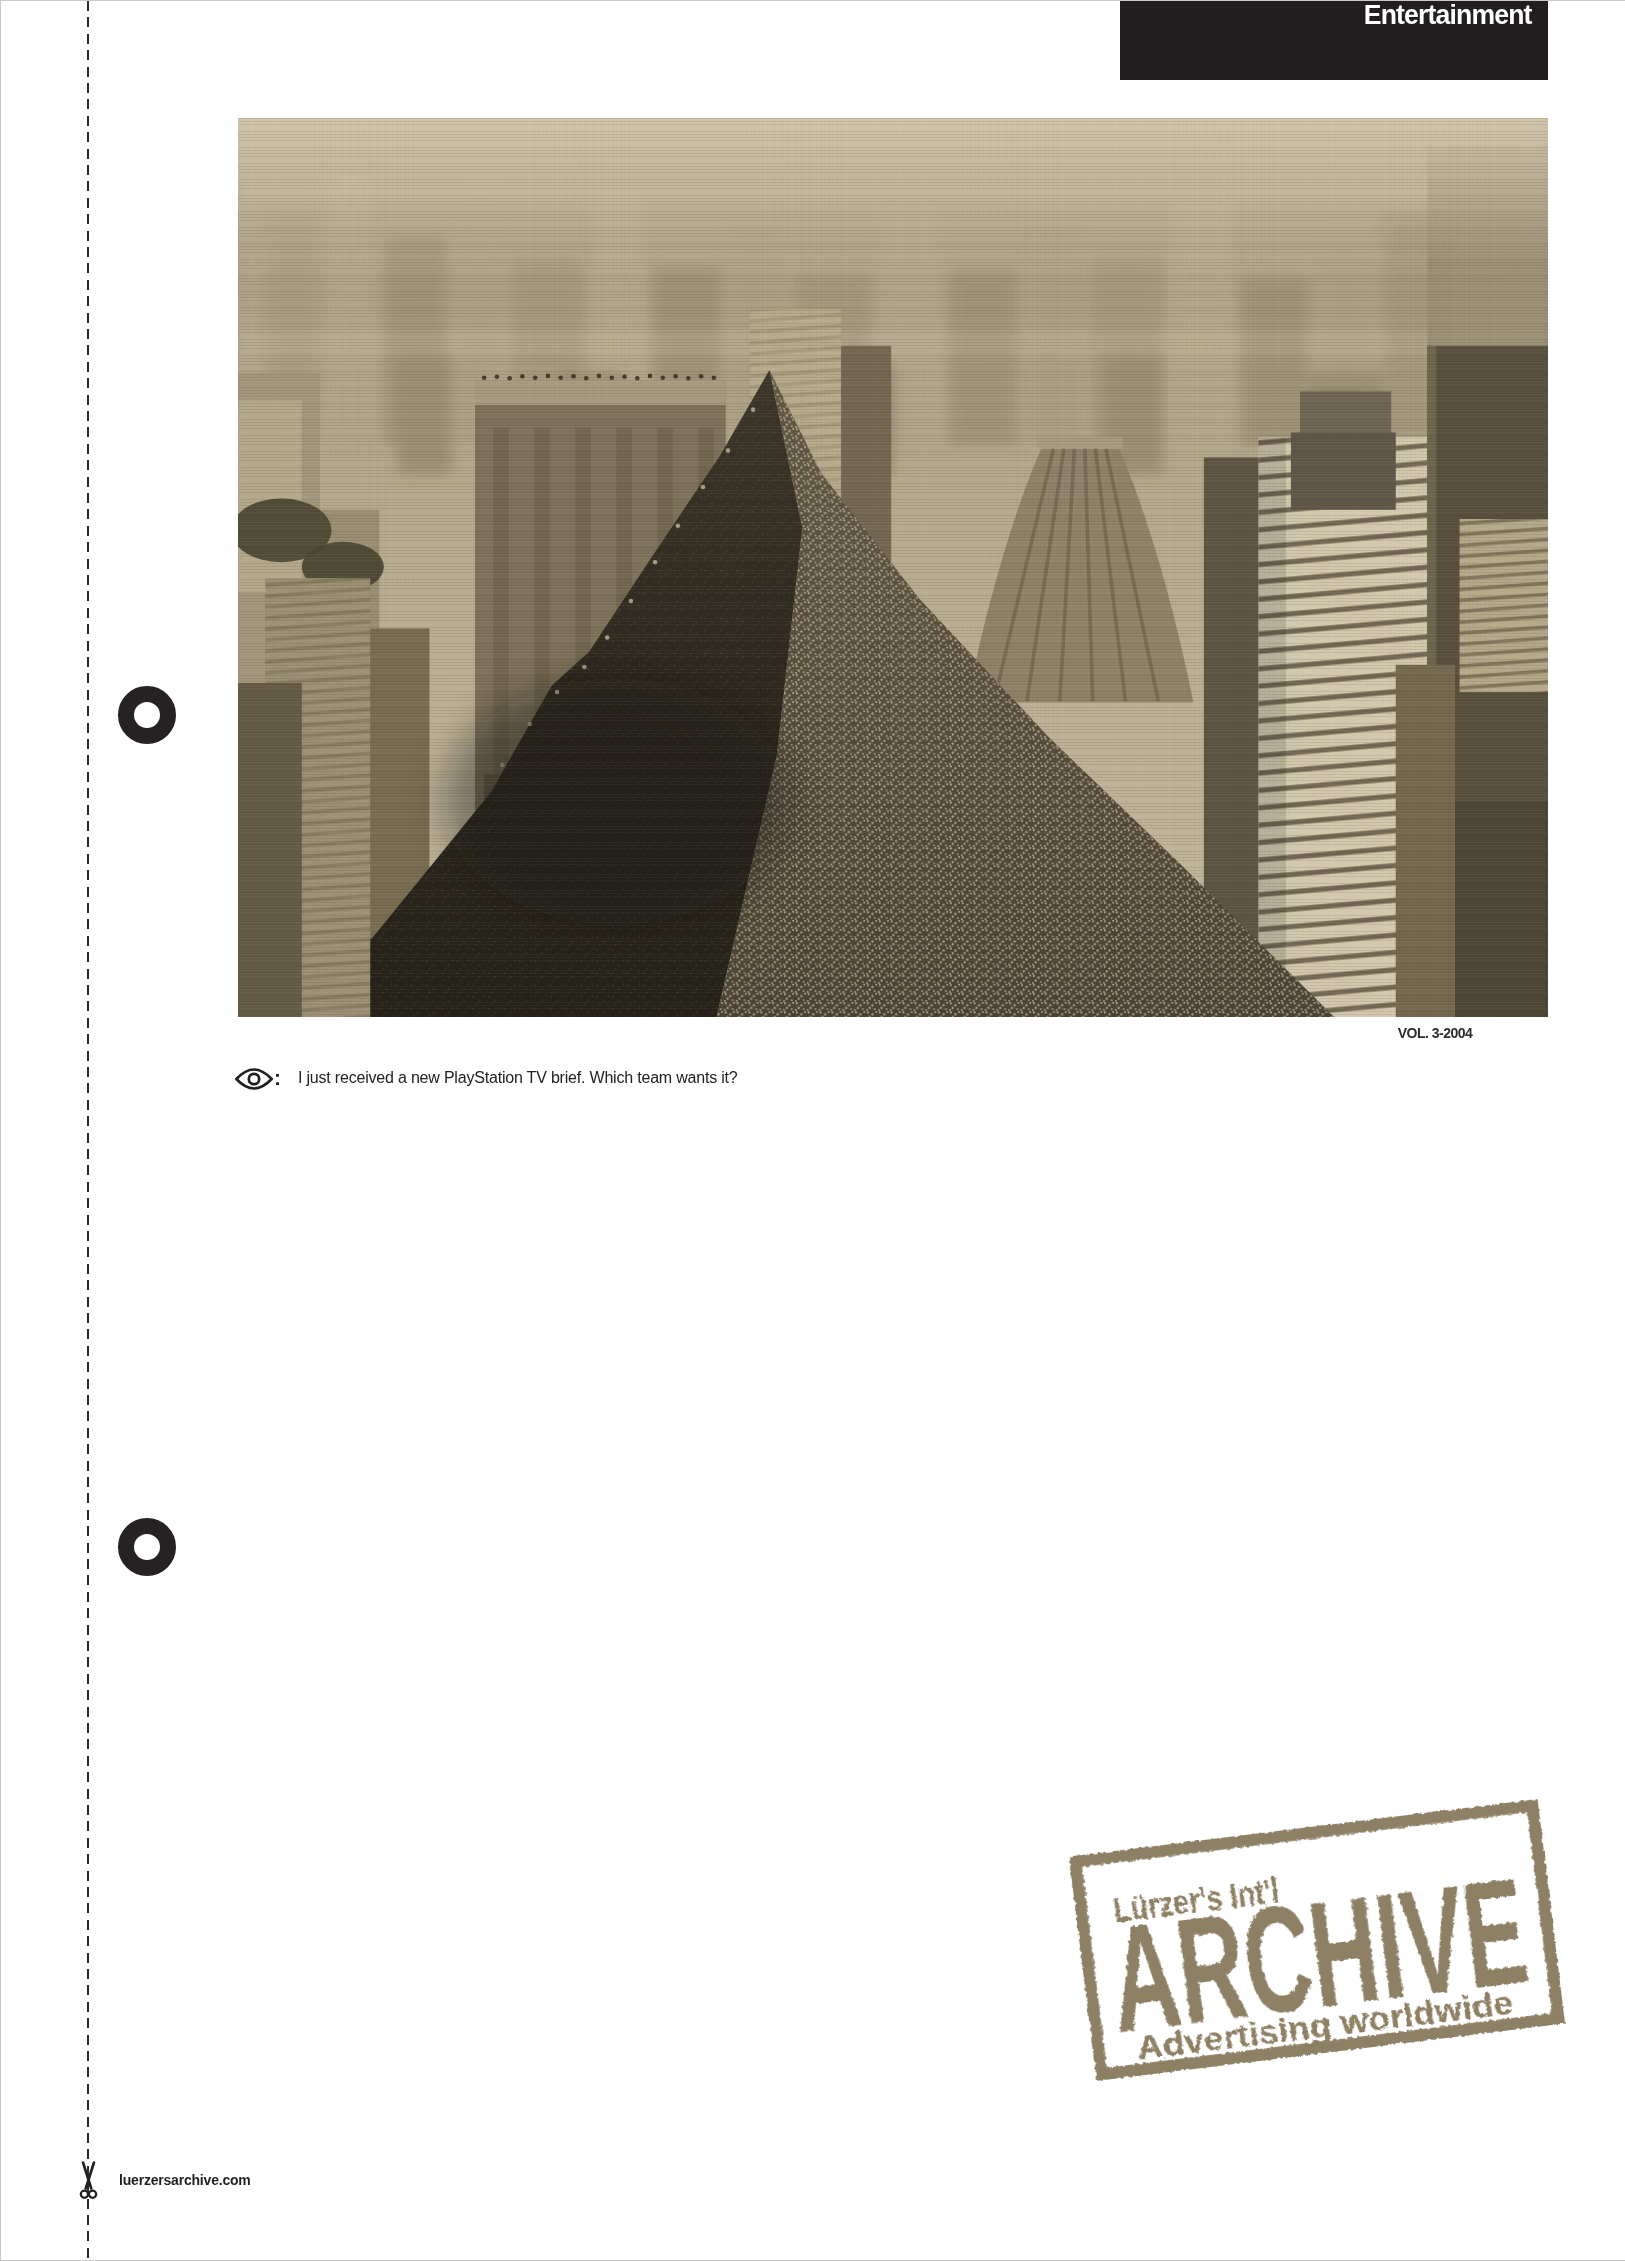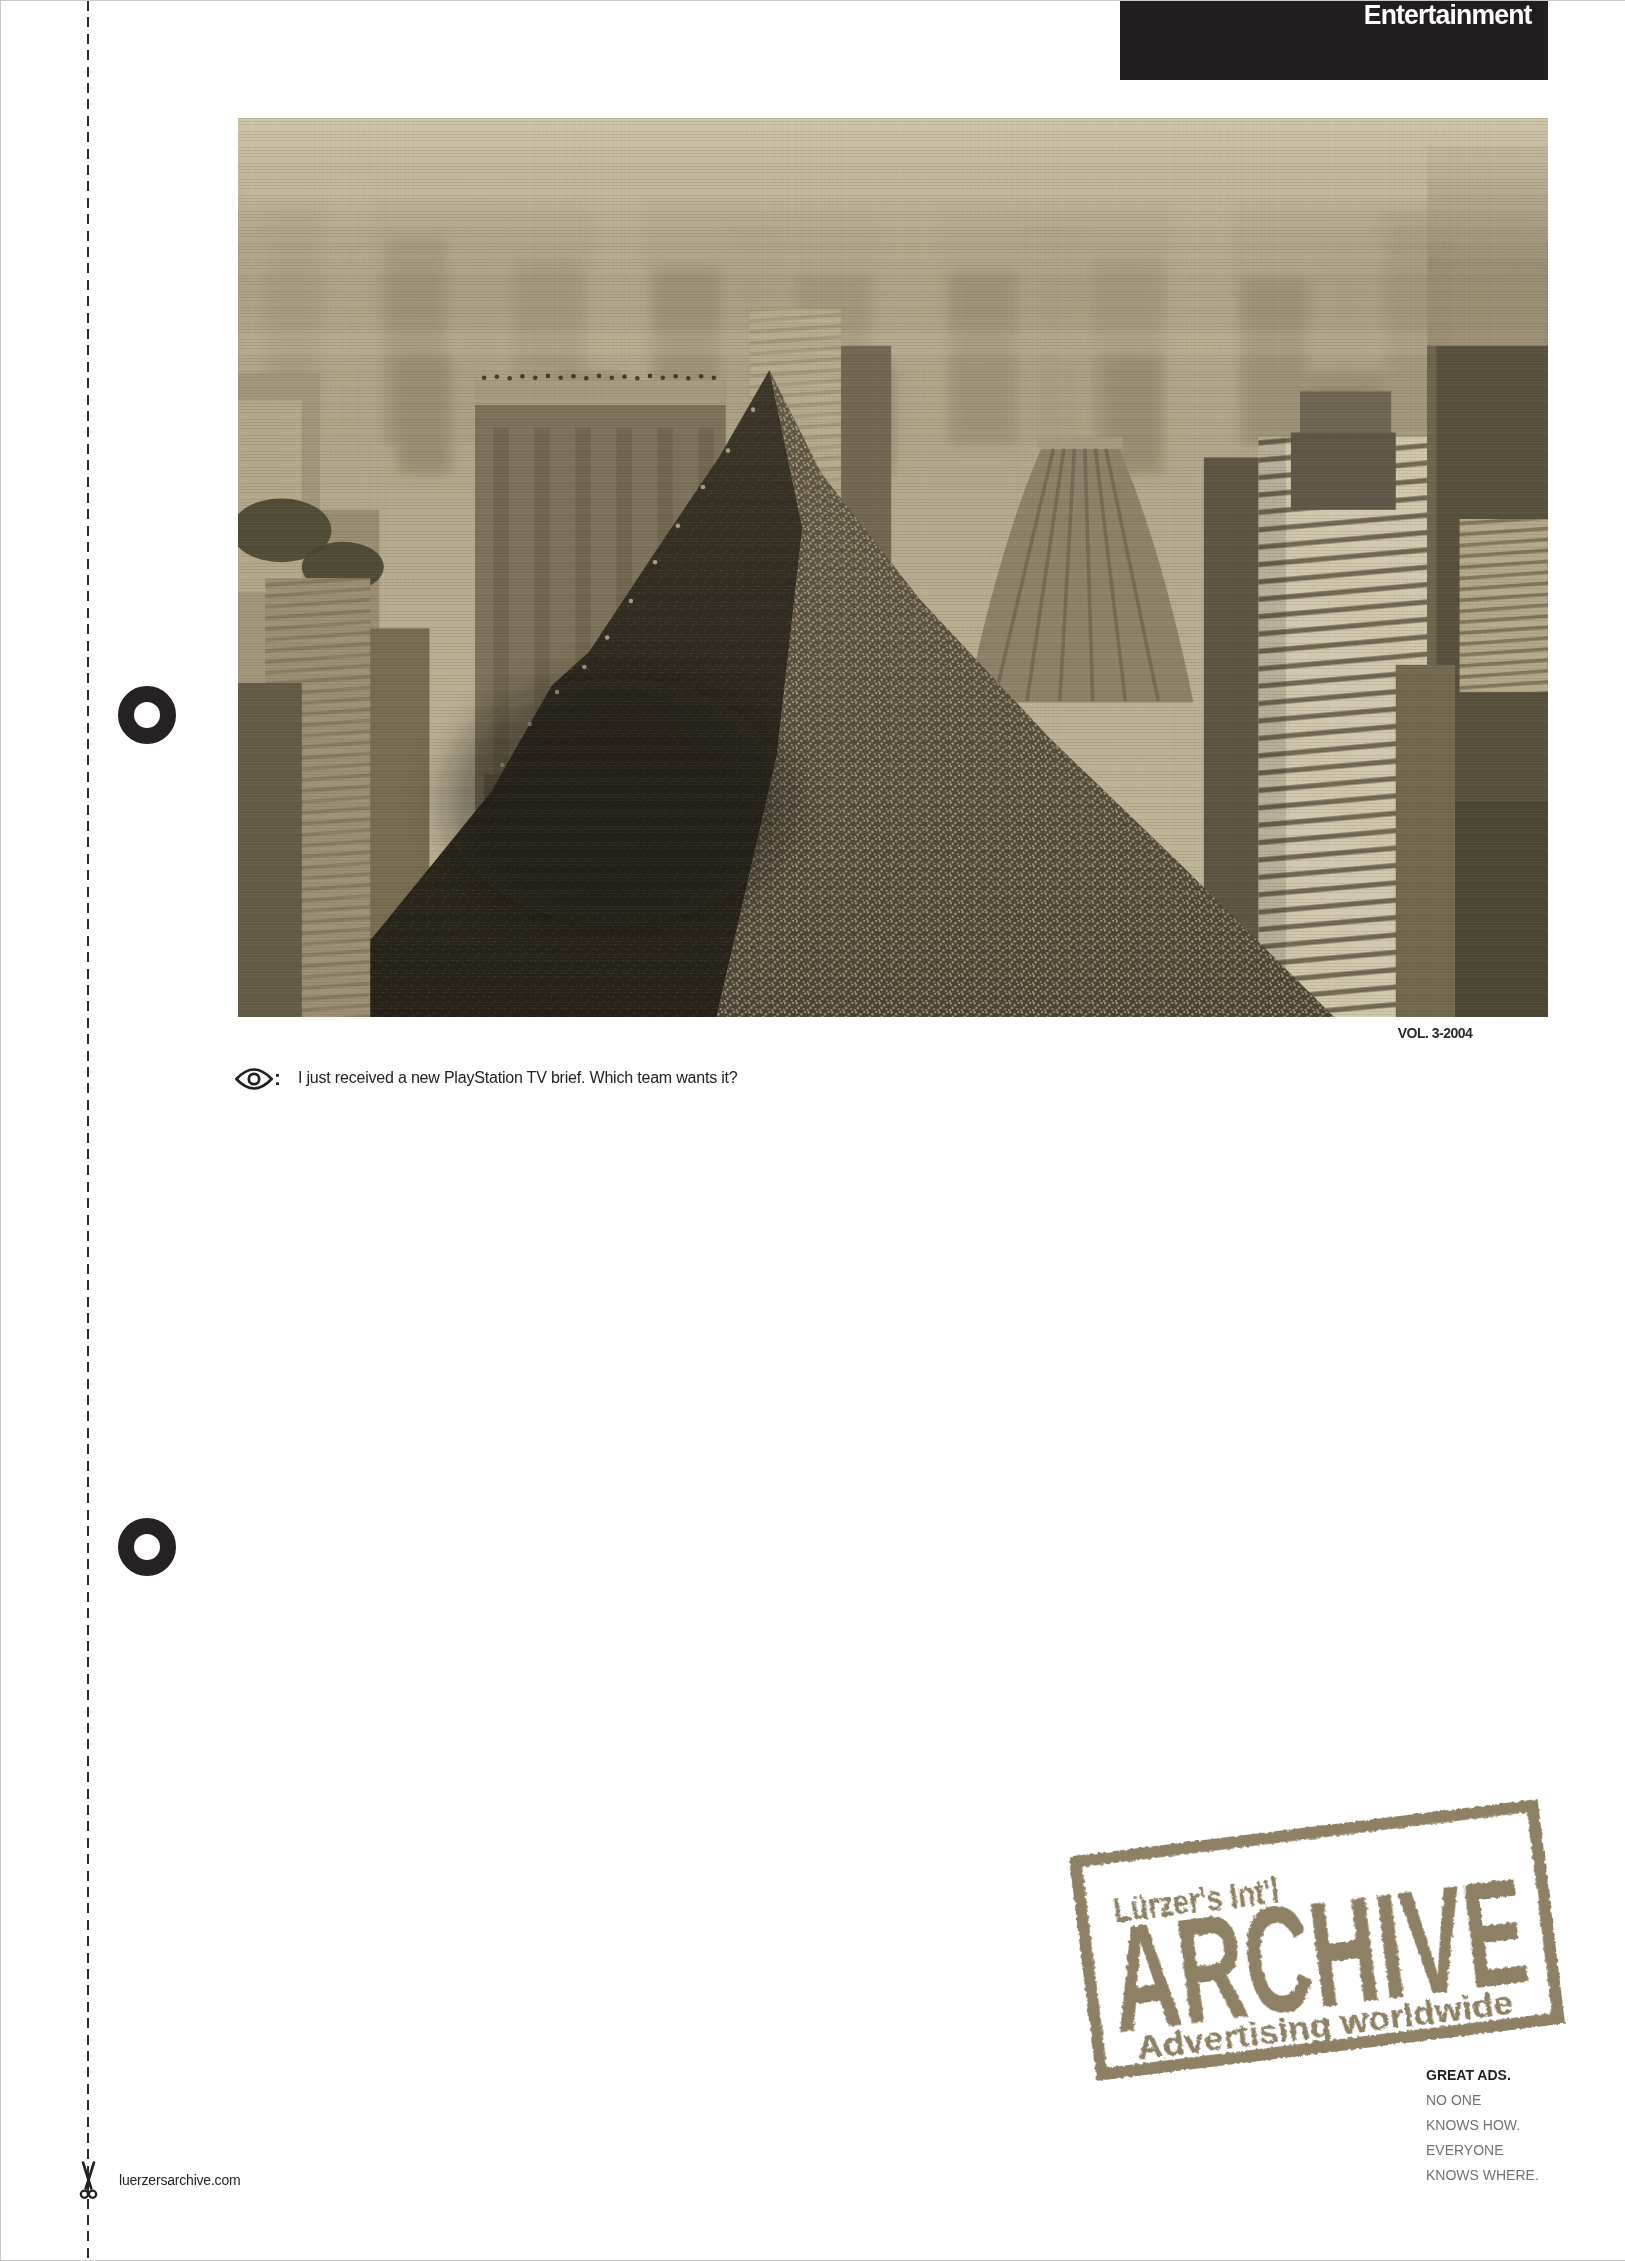--- a/index.html
+++ b/index.html
@@ -13,21 +13,21 @@
     font-family:"Liberation Sans", sans-serif;
   }
   
   .cut-line{
     position:absolute;left:86px;top:0;width:2.3px;height:2261px;
     background:repeating-linear-gradient(to bottom,#2e2b2c 0 10px,transparent 10px 16.4px);
   }
   .scissors{position:absolute;left:78px;top:2160px;width:19px;height:43px;}
   .site-url{
     position:absolute;left:118px;top:2171px;
-    font-size:14px;font-weight:normal;color:#231f20;letter-spacing:-0.2px;
+    font-size:14px;font-weight:bold;color:#231f20;letter-spacing:-0.2px;
   }
   
   .hole{
     position:absolute;left:117px;width:26.4px;height:26.4px;
     border:16px solid #262223;border-radius:50%;background:#ffffff;
   }
   .hole-1{top:685px;}
   .hole-2{top:1517px;}
   
   .section-bar{
@@ -311,22 +311,15 @@
       </defs>
       <g filter="url(#rough)">
         <rect x="15" y="15" width="1010" height="470" fill="none" stroke="#8a7c5e" stroke-width="26"></rect>
         <text x="85" y="158" font-size="76" textLength="365" lengthAdjust="spacingAndGlyphs">Lürzer's Int'l</text>
         <text x="62" y="398" font-size="330" textLength="915" lengthAdjust="spacingAndGlyphs">ARCHIVE</text>
         <text x="100" y="462" font-size="74" textLength="830" lengthAdjust="spacingAndGlyphs">Advertising worldwide</text>
       </g>
     </svg>
   </div>
 
-  <div class="tagline">
-    <div class="head">GREAT ADS.</div>
-    <div>NO ONE</div>
-    <div>KNOWS HOW.</div>
-    <div>EVERYONE</div>
-    <div>KNOWS WHERE.</div>
-  </div>
 
 </div>
 
 
 </body></html>

